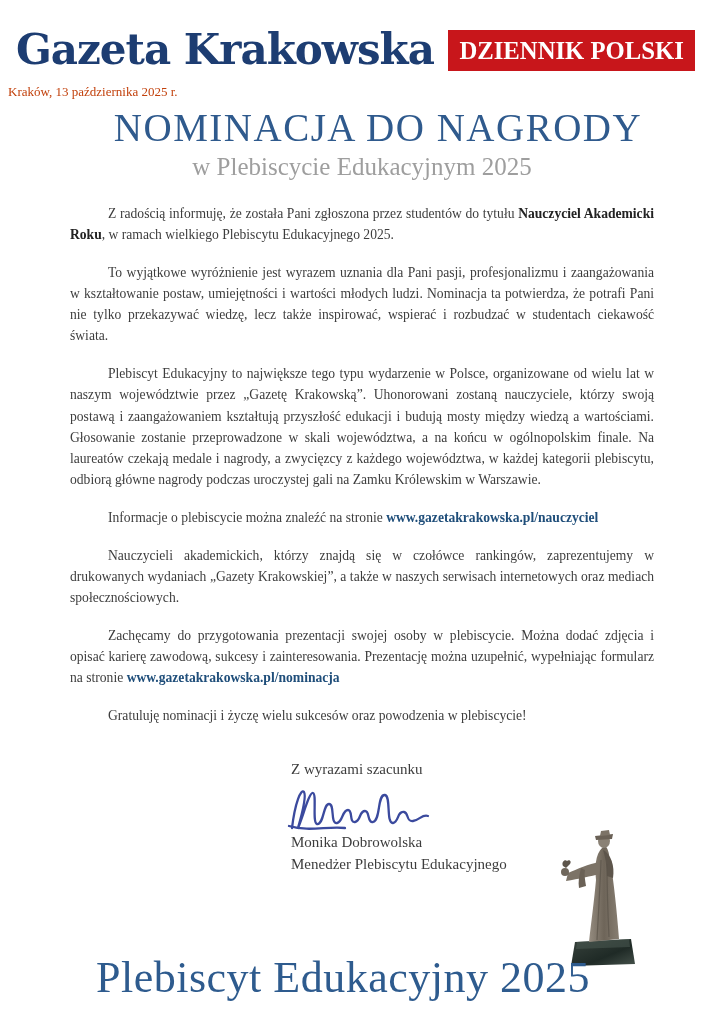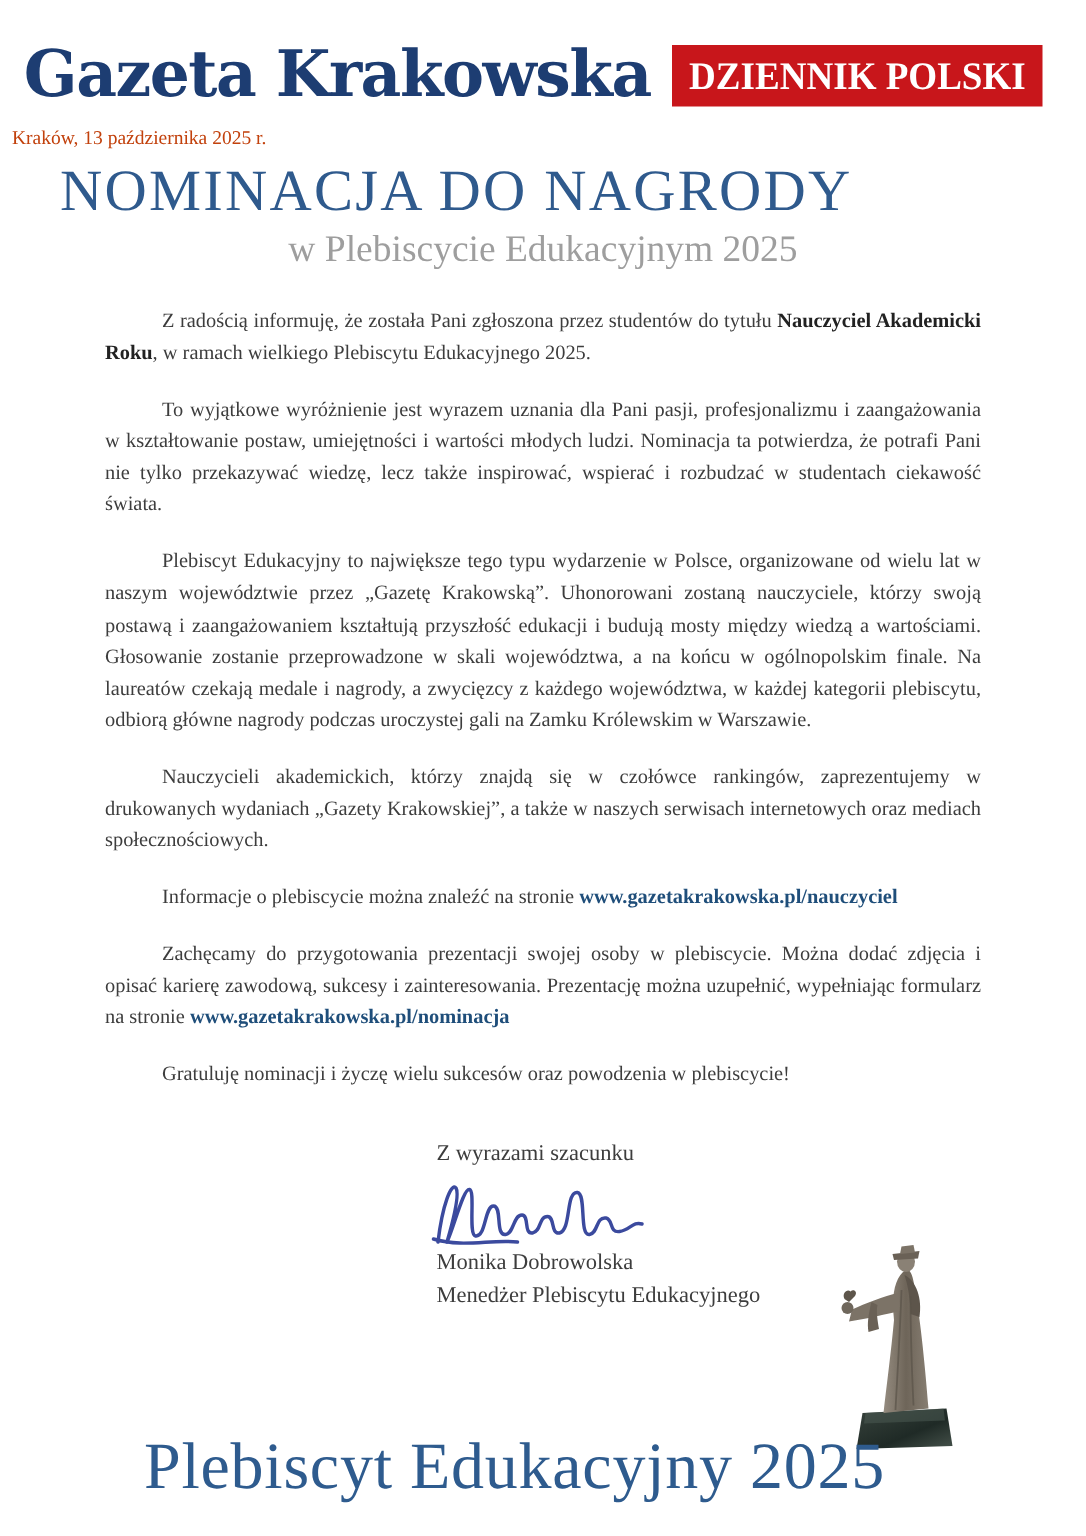--- a/index.html
+++ b/index.html
@@ -47,21 +47,21 @@
   }
 
   
   .date-line {
     text-align: left;
     font-size: 13px;
     color: #c2410c;
     margin-top: 12px;
   }
   .main-title {
-    text-align: left;
+    text-align: center;
     font-weight: 400;
     font-size: 39px;
     letter-spacing: 1.5px;
     color: #2f5a8d;
     margin-top: 5px;
     padding-left: 32px;
   }
   .sub-title {
     text-align: center;
     font-weight: 400;
@@ -132,23 +132,23 @@
   <div class="sub-title">w Plebiscycie Edukacyjnym 2025</div>
 
 
   <div class="letter-body">
     <p><span>Z radością informuję, że została Pani zgłoszona przez studentów do tytułu </span><span class="bold-inline">Nauczyciel Akademicki Roku</span><span>, w ramach wielkiego Plebiscytu Edukacyjnego 2025.</span></p>
 
     <p>To wyjątkowe wyróżnienie jest wyrazem uznania dla Pani pasji, profesjonalizmu i zaangażowania w kształtowanie postaw, umiejętności i wartości młodych ludzi. Nominacja ta potwierdza, że potrafi Pani nie tylko przekazywać wiedzę, lecz także inspirować, wspierać i rozbudzać w studentach ciekawość świata.</p>
 
     <p>Plebiscyt Edukacyjny to największe tego typu wydarzenie w Polsce, organizowane od wielu lat w naszym województwie przez „Gazetę Krakowską”. Uhonorowani zostaną nauczyciele, którzy swoją postawą i zaangażowaniem kształtują przyszłość edukacji i budują mosty między wiedzą a wartościami. Głosowanie zostanie przeprowadzone w skali województwa, a na końcu w ogólnopolskim finale. Na laureatów czekają medale i nagrody, a zwycięzcy z każdego województwa, w każdej kategorii plebiscytu, odbiorą główne nagrody podczas uroczystej gali na Zamku Królewskim w Warszawie.</p>
 
+    <p><span>Informacje o plebiscycie można znaleźć na stronie </span><a class="doc-link">www.gazetakrakowska.pl/nauczyciel</a></p>
+
     <p>Nauczycieli akademickich, którzy znajdą się w czołówce rankingów, zaprezentujemy w drukowanych wydaniach „Gazety Krakowskiej”, a także w naszych serwisach internetowych oraz mediach społecznościowych.</p>
-
-    <p><span>Informacje o plebiscycie można znaleźć na stronie </span><a class="doc-link">www.gazetakrakowska.pl/nauczyciel</a></p>
 
     <p><span>Zachęcamy do przygotowania prezentacji swojej osoby w plebiscycie. Można dodać zdjęcia i opisać karierę zawodową, sukcesy i zainteresowania. Prezentację można uzupełnić, wypełniając formularz na stronie </span><a class="doc-link">www.gazetakrakowska.pl/nominacja</a></p>
 
     <p>Gratuluję nominacji i życzę wielu sukcesów oraz powodzenia w plebiscycie!</p>
   </div>
 
   <div class="signature-block">
     <div class="closing">Z wyrazami szacunku</div>
 
     <svg class="signature-svg" width="150" height="48" viewBox="0 0 150 48">

